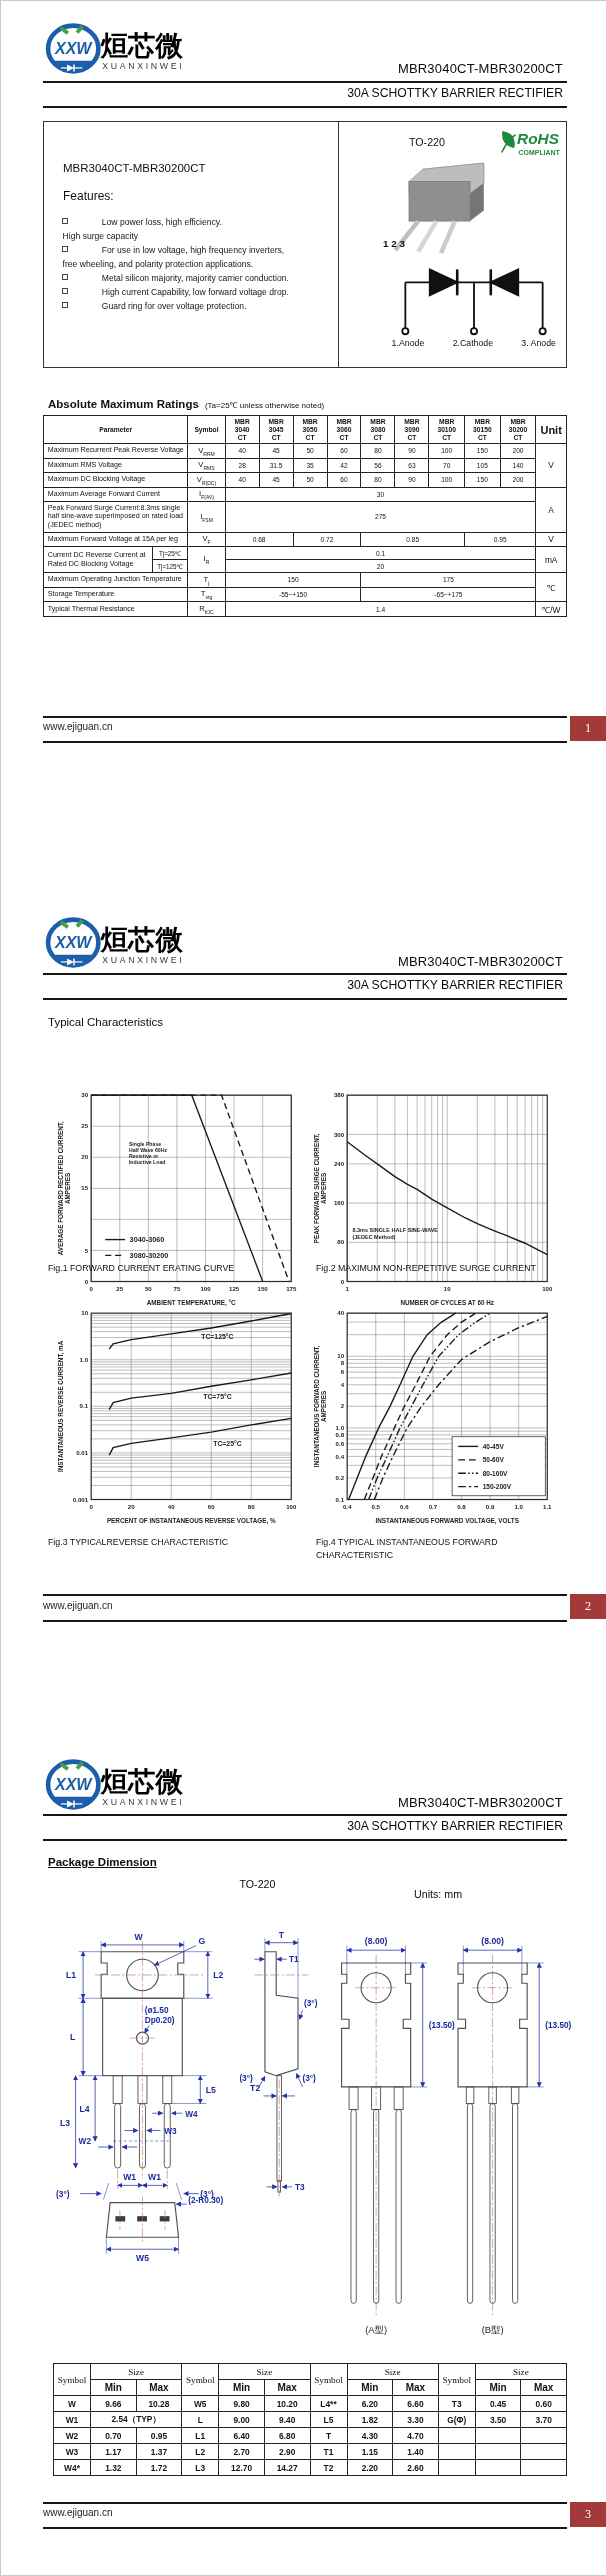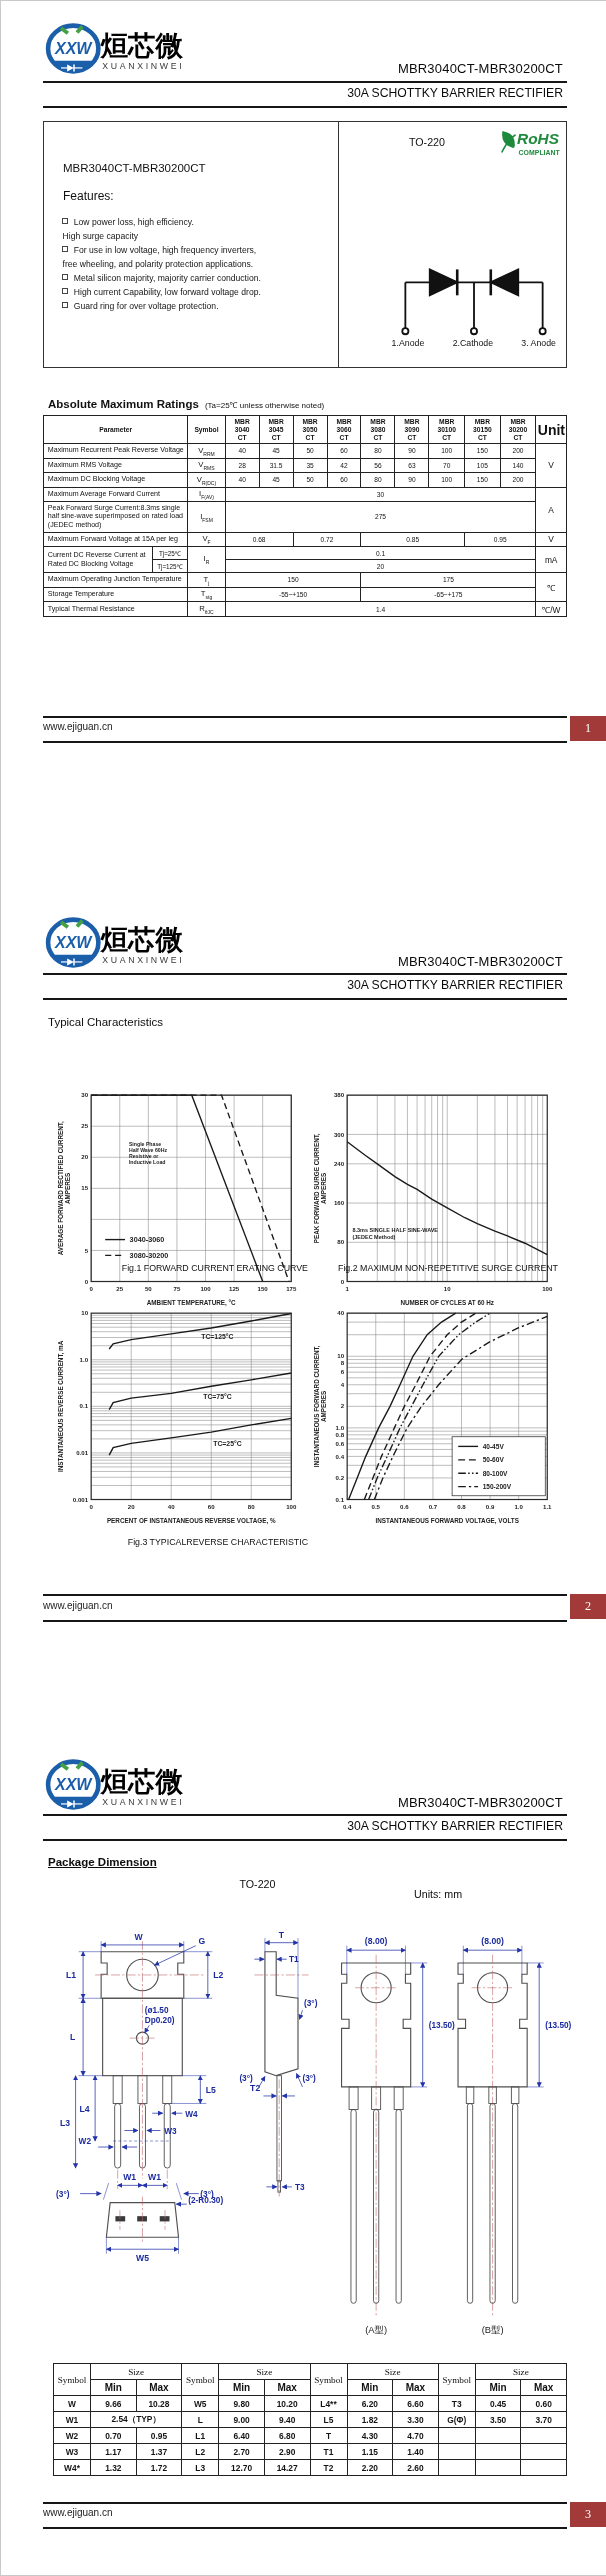--- a/index.html
+++ b/index.html
@@ -11,38 +11,38 @@
   .pn{position:absolute;right:43px;font-size:13px;letter-spacing:0.2px;color:#0b0b0b;}
   .subtitle{position:absolute;right:43px;font-size:12.2px;color:#0b0b0b;}
   .footer-url{position:absolute;left:42px;width:490px;text-align:left;font-size:10px;color:#222;}
   .pagebox{position:absolute;left:569px;width:36px;height:25px;background:#a23a3a;color:#fff;
            font-family:"Liberation Serif",serif;font-size:12.2px;text-align:center;line-height:25px;}
   .prodbox{position:absolute;left:42px;top:120px;width:524px;height:247px;border:1.2px solid #333;}
   .prodbox .divider{position:absolute;left:294px;top:0;width:1.2px;height:100%;background:#333;}
   .prod-title{position:absolute;left:19px;top:40px;font-size:11.5px;}
   .feat-title{position:absolute;left:19px;top:67px;font-size:12px;}
   .features{position:absolute;left:17.6px;top:93px;font-size:8.6px;line-height:14px;color:#161616;}
-  .feat-line{display:flex;align-items:flex-start;}
+  .feat-line{display:flex;align-items:flex-start;gap:28px;}
   .cbx{display:inline-block;flex:0 0 auto;width:6.1px;height:6.1px;border:0.9px solid #444;margin:3.1px 6.1px 0 0;}
   .feat-cont{margin-left:1px;}
   .ratings-head{position:absolute;left:47px;top:397px;font-size:11.5px;font-weight:bold;}
   .ratings-cond{font-size:8px;font-weight:normal;margin-left:6.1px;}
   table.ratings{position:absolute;left:42px;top:414px;width:524px;border-collapse:collapse;table-layout:fixed;}
   table.ratings th,table.ratings td{border:0.8px solid #222;padding:1.5px 1.5px;text-align:center;vertical-align:middle;}
   table.ratings th{font-size:6.7px;line-height:8px;}
   table.ratings td.param{text-align:left;font-size:7.1px;line-height:8.8px;padding-left:3.8px;padding-right:2.3px;}
   table.ratings td.sub{font-size:6.3px;}
   table.ratings td.sym{font-size:7.7px;}
   table.ratings td.sym sub,{font-size:5px;}
   table.ratings td.val{font-size:6.6px;}
   table.ratings td.unit{font-size:8.4px;}
   sub{font-size:65%;}
   .charts-box{position:absolute;left:42px;top:1039px;width:524px;height:536px;border:1.2px solid #333;}
   .charts-title{position:absolute;left:31px;top:18.4px;font-size:11px;letter-spacing:0.4px;color:#101010;}
-  .caption{position:absolute;text-align:right;font-size:8.8px;line-height:13px;color:#101010;}
+  .caption{position:absolute;text-align:left;font-size:8.8px;line-height:13px;color:#101010;}
   .sec-title{position:absolute;left:47px;font-size:11.5px;color:#0d0d0d;}
   .pkg-underline{font-weight:bold;text-decoration:underline;}
   .center-label{position:absolute;text-align:center;font-size:10.7px;color:#0d0d0d;}
   table.dims{position:absolute;left:52px;top:2362px;width:514px;border-collapse:collapse;table-layout:fixed;}
   table.dims th,table.dims td{border:0.9px solid #222;text-align:center;height:16px;padding:0 1.5px;}
   table.dims th.cad{font-family:"Liberation Serif",serif;font-size:9.2px;font-weight:normal;}
   table.dims th.mm{font-size:10px;font-weight:bold;}
   table.dims td{font-size:8.4px;font-weight:bold;color:#141414;}
   svg text{font-family:"Liberation Sans",sans-serif;}
   .o{fill:none;stroke:#4f4f4f;stroke-width:1.5;}
@@ -106,20 +106,31 @@
           <span>Guard ring for over voltage protection.</span>
         </div>
       </div>
     <div class="abs" style="left:337px;top:13.8px;width:92px;text-align:center;font-size:10.7px;">TO-220</div>
     <div class="abs" style="left:450px;top:4.6px;"><svg width="77" height="34" viewBox="0 0 100 44">
   <path d="M24,27 Q8,22 11,5 Q28,8 27,24 Q27,28 24,27 Z" fill="#1e8a3c"></path>
   <path d="M10,33 Q19,15 28,10" stroke="#1e8a3c" stroke-width="2" fill="none"></path>
   <text x="30" y="22" font-size="20" font-weight="bold" font-style="italic" fill="#1e8a3c">RoHS</text>
   <text x="32" y="36" font-size="9" font-weight="bold" fill="#1e8a3c">COMPLIANT</text>
 </svg></div>
+    <div class="abs" style="left:325px;top:35px;"><svg width="138" height="103" viewBox="0 0 180 135">
+  <polygon points="70,16 150,8 150,34 70,42" fill="#c9c9c9" stroke="#9a9a9a"></polygon>
+  <ellipse cx="110" cy="24" rx="8" ry="5.5" fill="#efefef" stroke="#9a9a9a"></ellipse>
+  <polygon points="52,32 70,16 150,8 150,34 132,48 52,48" fill="#bdbdbd" stroke="#9a9a9a"></polygon>
+  <rect x="52" y="32" width="80" height="52" fill="#8f8f8f" stroke="#7a7a7a"></rect>
+  <polygon points="132,48 150,34 150,70 132,84" fill="#757575"></polygon>
+  <path d="M64,84 L34,122" stroke="#bfbfbf" stroke-width="6"></path>
+  <path d="M88,84 L64,124" stroke="#d6d6d6" stroke-width="6"></path>
+  <path d="M112,84 L94,126" stroke="#cccccc" stroke-width="6"></path>
+  <text x="18" y="118" font-size="13" font-weight="bold" fill="#111">1  2  3</text>
+</svg></div>
     <div class="abs" style="left:315px;top:139px;"><svg width="230" height="90" viewBox="0 0 300 118">
   <g stroke="#111" stroke-width="2.4" fill="#111">
     <line x1="60" y1="28" x2="240" y2="28"></line>
     <polygon points="92,11 92,45 128,28"></polygon>
     <line x1="128" y1="11" x2="128" y2="45" stroke-width="3.4"></line>
     <polygon points="208,11 208,45 172,28"></polygon>
     <line x1="172" y1="11" x2="172" y2="45" stroke-width="3.4"></line>
     <line x1="60" y1="28" x2="60" y2="88"></line>
     <line x1="150" y1="28" x2="150" y2="88"></line>
     <line x1="240" y1="28" x2="240" y2="88"></line>
@@ -158,21 +169,21 @@
           <th>Symbol</th>
           <th>MBR<br>3040<br>CT</th>
           <th>MBR<br>3045<br>CT</th>
           <th>MBR<br>3050<br>CT</th>
           <th>MBR<br>3060<br>CT</th>
           <th>MBR<br>3080<br>CT</th>
           <th>MBR<br>3090<br>CT</th>
           <th>MBR<br>30100<br>CT</th>
           <th>MBR<br>30150<br>CT</th>
           <th>MBR<br>30200<br>CT</th>
-          <th style="font-size: 14px;">Unit</th>
+          <th style="font-size: 11px;">Unit</th>
         </tr>
       </thead>
       <tbody>
         <tr>
           <td class="param" colspan="2" rowspan="1">Maximum Recurrent Peak Reverse Voltage</td>
           <td class="sym" rowspan="1">V<sub>RRM</sub></td>
           <td class="val" colspan="1">40</td>
           <td class="val" colspan="1">45</td>
           <td class="val" colspan="1">50</td>
           <td class="val" colspan="1">60</td>
@@ -496,20 +507,21 @@
       <line x1="191.41000000000003" x2="217.41000000000003" y1="186.45999999999998" y2="186.45999999999998" stroke="#1a1a1a" stroke-width="1.8"></line>
       <text x="223.41000000000003" y="189.45999999999998" font-size="8.6" font-weight="bold" fill="#222">40-45V</text>
       <line x1="191.41000000000003" x2="217.41000000000003" y1="204.02799999999996" y2="204.02799999999996" stroke="#1a1a1a" stroke-width="1.8" stroke-dasharray="9,5"></line>
       <text x="223.41000000000003" y="207.02799999999996" font-size="8.6" font-weight="bold" fill="#222">50-60V</text>
       <line x1="191.41000000000003" x2="217.41000000000003" y1="221.59599999999998" y2="221.59599999999998" stroke="#1a1a1a" stroke-width="1.8" stroke-dasharray="10,3,2,3,2,3"></line>
       <text x="223.41000000000003" y="224.59599999999998" font-size="8.6" font-weight="bold" fill="#222">80-100V</text>
       <line x1="191.41000000000003" x2="217.41000000000003" y1="239.164" y2="239.164" stroke="#1a1a1a" stroke-width="1.8" stroke-dasharray="10,4,3,4"></line>
       <text x="223.41000000000003" y="242.164" font-size="8.6" font-weight="bold" fill="#222">150-200V</text>
     </svg>
   <div class="caption" style="left:47px;top:1535px;width:260px;">Fig.3 TYPICALREVERSE CHARACTERISTIC</div>
+  <div class="caption" style="left:315px;top:1535px;width:242px;">Fig.4 TYPICAL INSTANTANEOUS FORWARD CHARACTERISTIC</div>
 
   <div class="rule" style="top:1593px;"></div>
   <div class="footer-url" style="top:1599px;">www.ejiguan.cn</div>
   <div class="rule" style="top:1619px;"></div>
   <div class="pagebox" style="top:1593px;">2</div>
 
   <div class="abs" style="left:43px;top:1753px;"><svg width="153" height="61" viewBox="0 0 200 80">
   <ellipse cx="38" cy="40" rx="33" ry="30" fill="#fff" stroke="#1b5ea9" stroke-width="6"></ellipse>
   <path d="M22,13 L31,20" stroke="#44a044" stroke-width="5" fill="none"></path>
   <path d="M50,11 L43,19" stroke="#44a044" stroke-width="5" fill="none"></path>

